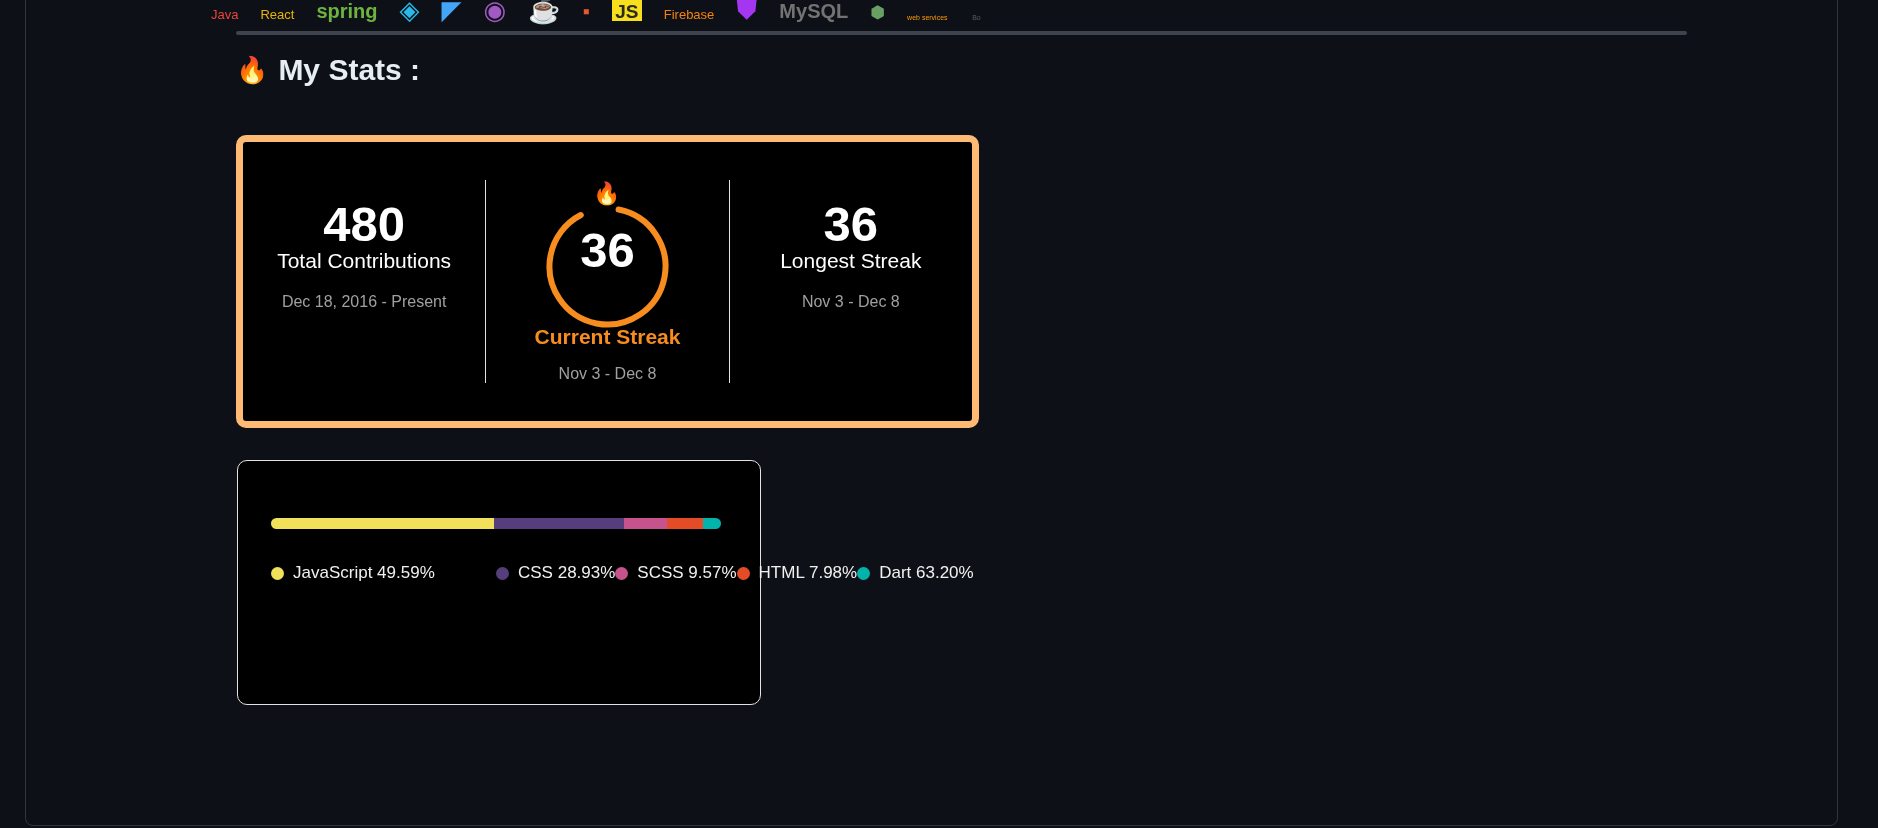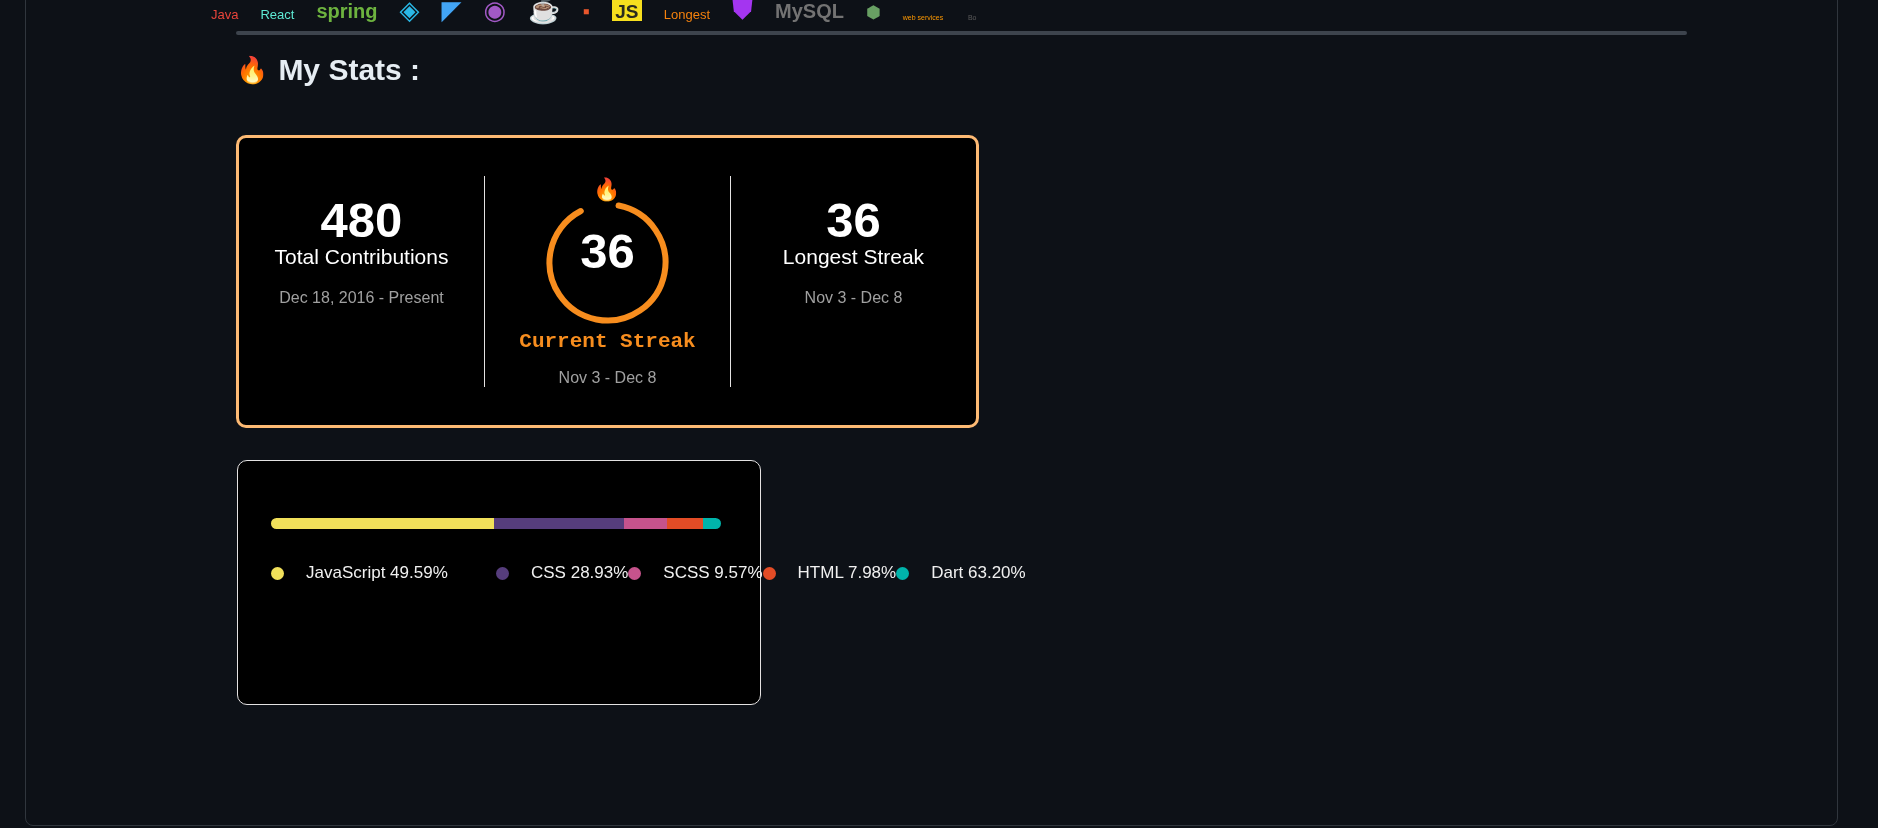--- a/index.html
+++ b/index.html
@@ -115,21 +115,21 @@
   .flame-emoji { font-size: 26px; line-height: 1; }
 
   
   .streak-card {
     position: absolute;
     left: 210px;
     top: 174px;
     width: 743px;
     height: 293px;
     background: #000000;
-    border: 3px solid #fdba74;
+    border: 7px solid #fdba74;
     border-radius: 10px;
     display: flex;
     align-items: stretch;
   }
   .streak-col {
     flex: 1 1 0;
     position: relative;
     display: flex;
     flex-direction: column;
     align-items: center;
@@ -178,21 +178,21 @@
     font-family: "Liberation Sans", sans-serif;
   }
   .ring-flame {
     position: absolute;
     top: -17px;
     left: 50%;
     transform: translateX(-50%);
     font-size: 22px;
     line-height: 1;
   }
-  .mid-label { margin-top: 24px; font-family: Liberation Mono, monospace; }
+  .mid-label { margin-top: 24px; }
   .mid-range { margin-top: 16px; }
 
   
   .lang-card {
     position: absolute;
     left: 211px;
     top: 499px;
     width: 524px;
     height: 245px;
     background: #000000;
@@ -220,21 +220,21 @@
     margin-top: 25px;
     display: grid;
     grid-template-columns: 225px 1fr;
     grid-auto-rows: 38px;
     grid-auto-flow: column;
     align-items: center;
   }
   .legend-item {
     display: flex;
     align-items: center;
-    gap: 22px;
+    gap: 9px;
     font-size: 17px;
     color: #f0f0f0;
     font-family: "Liberation Sans", sans-serif;
     white-space: nowrap;
   }
   .dot {
     width: 13px; height: 13px;
     border-radius: 50%;
     flex: 0 0 13px;
   }
@@ -246,21 +246,21 @@
   <div class="readme-container">
     <div class="readme-inner">
 
       <div class="tech-strip">
         <div class="tech-badge">
           <span class="tech-glyph" style="color:#4c8fbd">☕</span>
           <span class="tech-caption" style="color:#e8443a">Java</span>
         </div>
         <div class="tech-badge">
           <span class="tech-glyph" style="color:#61dafb">⚛</span>
-          <span class="tech-caption" style="color:#5eead4">React</span>
+          <span class="tech-caption" style="color:#eab308">React</span>
         </div>
         <div class="tech-badge">
           <span class="tech-caption" style="color:#6db33f;font-size:20px;font-weight:bold">spring</span>
         </div>
         <div class="tech-badge">
           <span class="tech-glyph" style="color:#2ab8e6;font-size:26px">◈</span>
         </div>
         <div class="tech-badge">
           <span class="tech-glyph" style="color:#42a5f5;font-size:26px">◤</span>
         </div>
@@ -271,21 +271,21 @@
           <span class="tech-glyph" style="color:#2980b9;font-size:26px">☕</span>
         </div>
         <div class="tech-badge">
           <span class="tech-glyph" style="color:#e8562c;font-size:26px">⬝</span>
         </div>
         <div class="tech-badge">
           <span class="js-box">JS</span>
         </div>
         <div class="tech-badge">
           <span class="tech-glyph" style="color:#f5820d;font-size:19px">▲</span>
-          <span class="tech-caption" style="color:#f5820d">Longest</span>
+          <span class="tech-caption" style="color:#f5820d">Firebase</span>
         </div>
         <div class="tech-badge">
           <span class="tech-glyph" style="color:#a435f0;font-size:28px">⛊</span>
         </div>
         <div class="tech-badge">
           <span class="tech-caption" style="color:#737373;font-size:20px;font-weight:bold">MySQL</span>
         </div>
         <div class="tech-badge small">
           <span class="tech-glyph" style="color:#68a063">⬢</span>
         </div>

